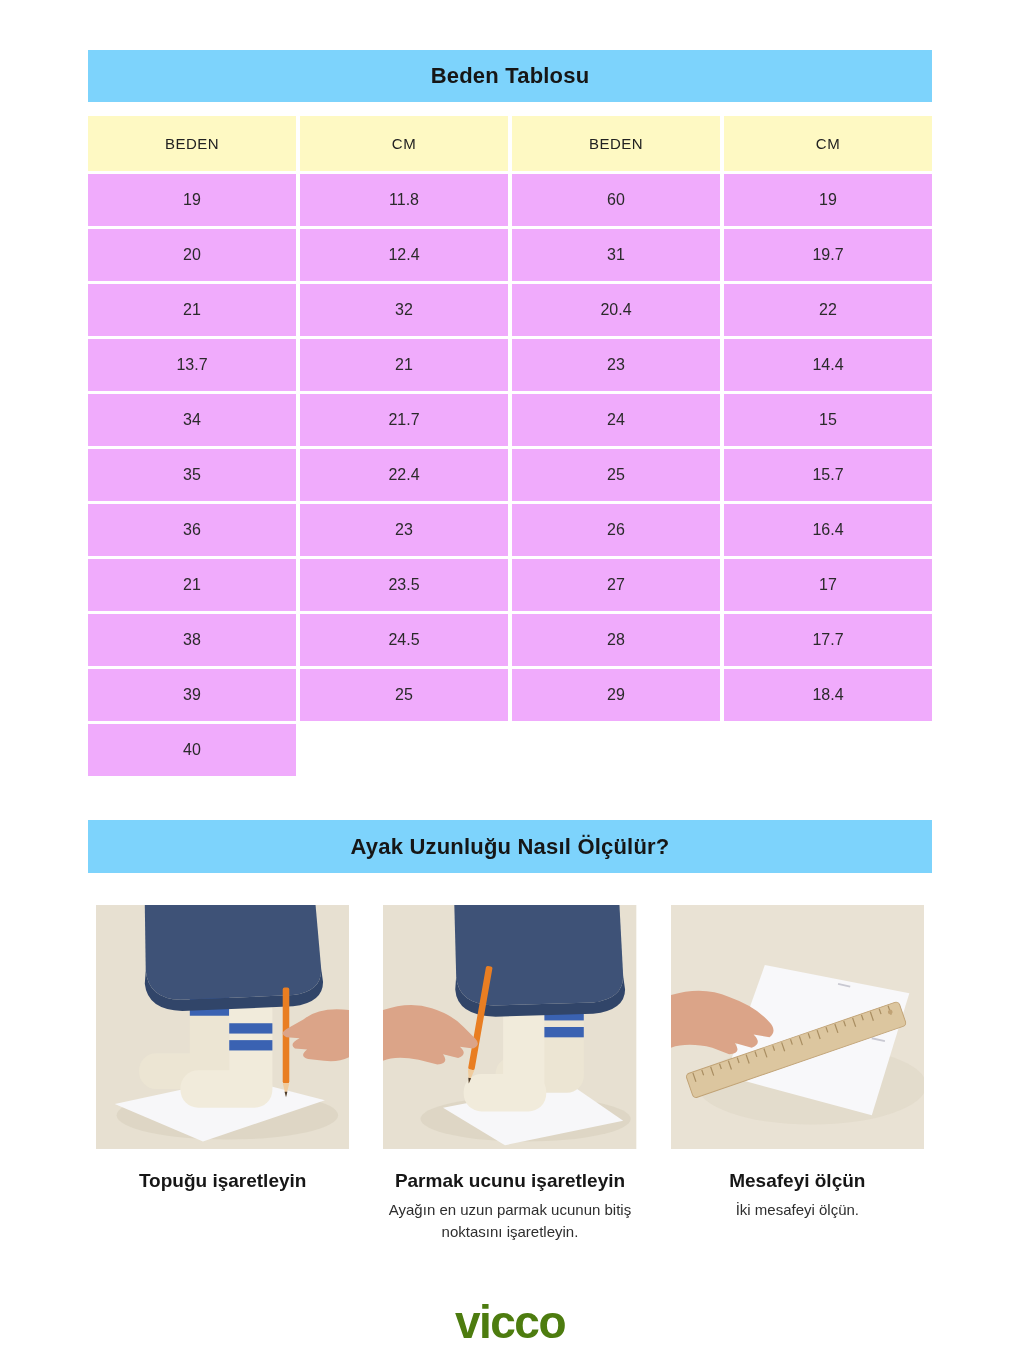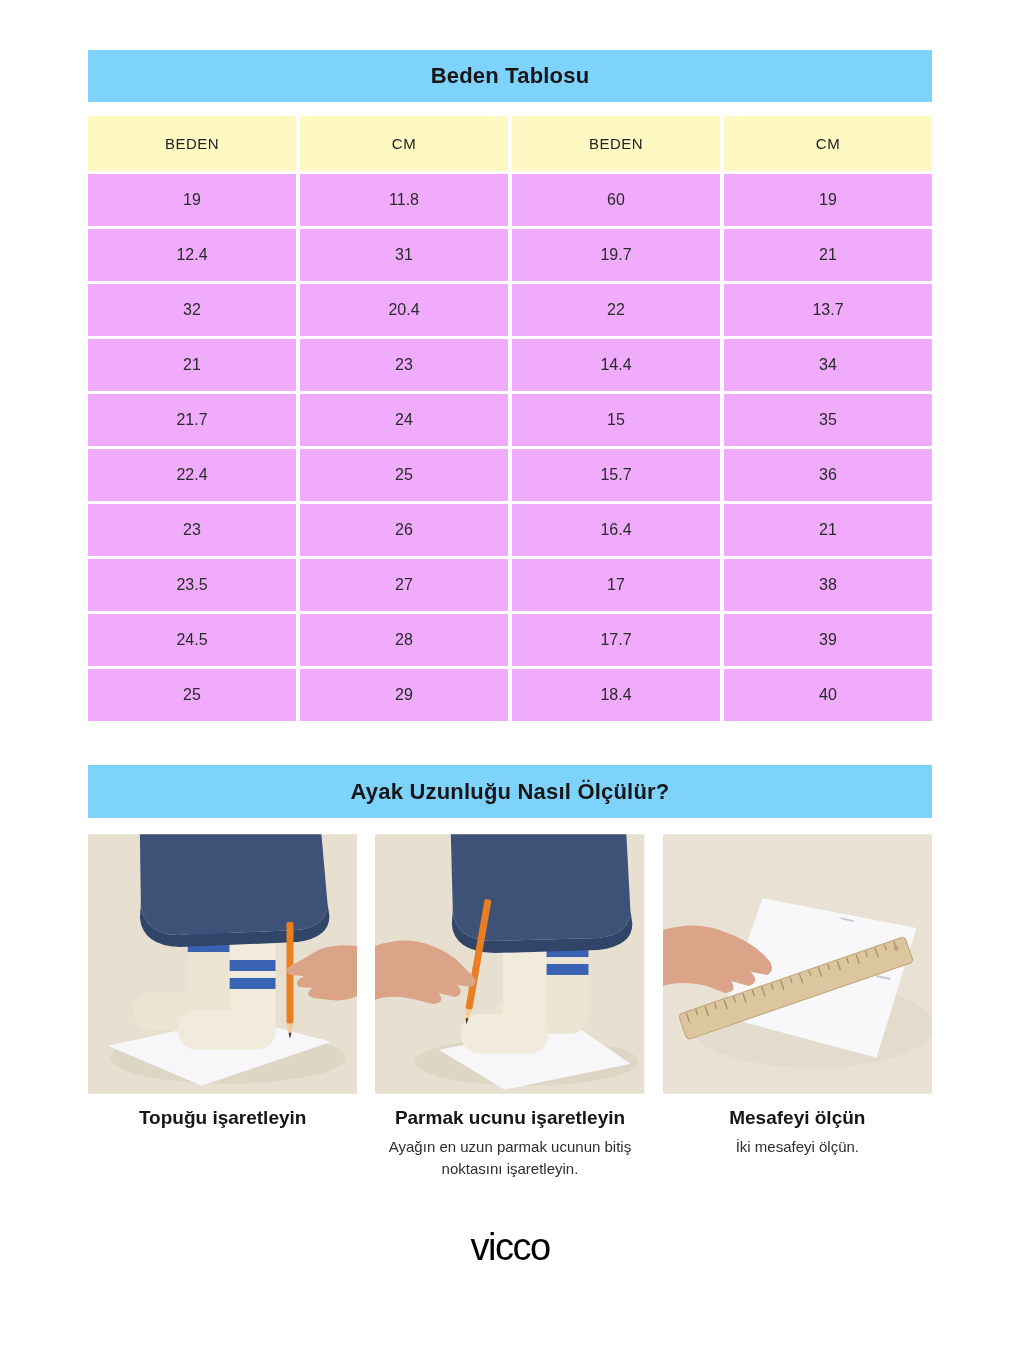--- a/index.html
+++ b/index.html
@@ -61,42 +61,42 @@
     color: #2a2a2a;
   }
 
   
   .steps {
     margin-top: 16px;
     display: grid;
     grid-template-columns: repeat(3, 1fr);
     column-gap: 18px;
   }
-  .step { margin: 0; text-align: center; }
+  .step { margin: 8px; text-align: center; }
   .step svg { display: block; width: 100%; height: 260px; }
   .step h3 {
     margin: 13px 0 0;
     font-size: 19px;
     font-weight: 700;
     color: #161616;
   }
   .step p {
     margin: 7px 4px 0;
     font-size: 15px;
     line-height: 1.45;
     color: #2e2e2e;
   }
 
   
   .brand { margin-top: 48px; text-align: center; }
   .brand .logo {
-    font-size: 38px;
-    font-weight: 400;
+    font-size: 46px;
+    font-weight: 700;
     letter-spacing: -1.5px;
-    color: #000000;
+    color: #4d7c0f;
     line-height: 1;
   }
 </style>
 </head>
 <body>
 
 <div class="page">
   <div class="content">
 
     <div class="section-bar first">
@@ -107,20 +107,21 @@
       <div class="hcell">BEDEN</div>
       <div class="hcell">CM</div>
       <div class="hcell">BEDEN</div>
       <div class="hcell">CM</div>
 
       <div class="cell">19</div>
       <div class="cell">11.8</div>
       <div class="cell">60</div>
       <div class="cell">19</div>
 
+      <div class="cell">20</div>
       <div class="cell">12.4</div>
       <div class="cell">31</div>
       <div class="cell">19.7</div>
 
       <div class="cell">21</div>
       <div class="cell">32</div>
       <div class="cell">20.4</div>
 
       <div class="cell">22</div>
       <div class="cell">13.7</div>

